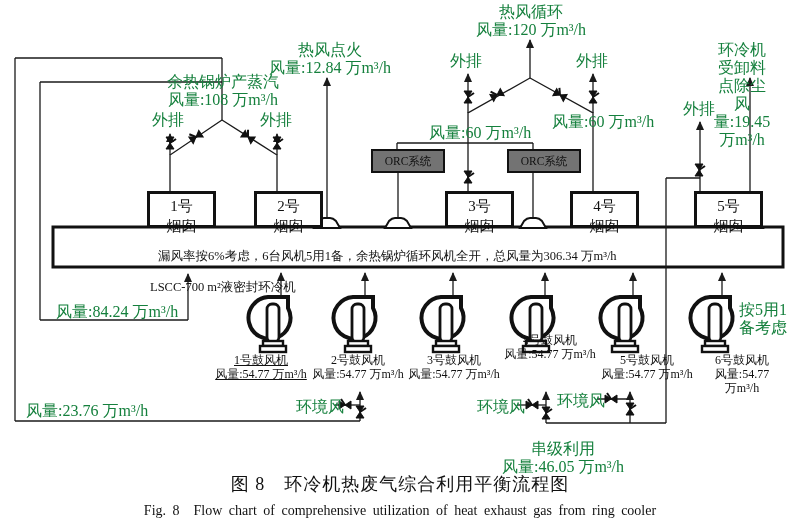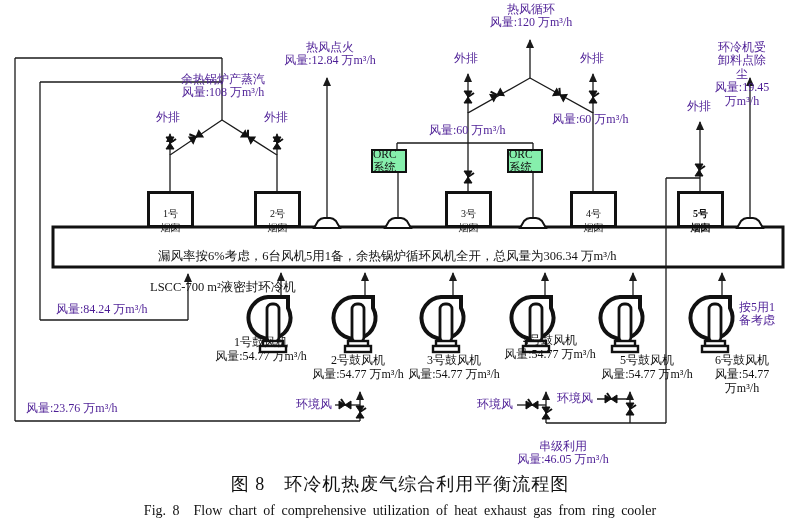--- a/index.html
+++ b/index.html
@@ -1,25 +1,25 @@
 <!DOCTYPE html>
 <html><head>
 <meta charset="utf-8">
 <style>
   html,body{margin:0;padding:0;background:#fff;}
   #stage{position:relative;width:800px;height:526px;background:#fff;overflow:hidden;
          font-family:"Liberation Serif","DejaVu Serif",serif;color:#111;}
   #stage svg{position:absolute;left:0;top:0;}
-  .lbl{position:absolute;font-size:12px;line-height:1.12;white-space:pre-line;
-       text-align:center;transform:translateX(-50%);color:#4c1d95;}
+  .lbl{position:absolute;font-size:16px;line-height:1.12;white-space:pre-line;
+       text-align:center;transform:translateX(-50%);color:#15803d;}
   .la{transform:none;text-align:left;}
-  .chimney{position:absolute;width:47px;height:37px;border:3px solid #111;background:#fff;
-           box-sizing:border-box;font-size:10px;line-height:1.35;text-align:center;
-           white-space:pre-line;padding-top:13px;}
-  .orc{position:absolute;width:36px;height:24px;border:2px solid #111;background:#86efac;
+  .chimney{position:absolute;width:69px;height:37px;border:3px solid #111;background:#fff;
+           box-sizing:border-box;font-size:15px;line-height:1.35;text-align:center;
+           white-space:pre-line;padding-top:2px;}
+  .orc{position:absolute;width:74px;height:24px;border:2px solid #111;background:#737373;
        box-sizing:border-box;display:flex;align-items:center;justify-content:center;
        font-size:11.5px;}
   .blower-lbl{position:absolute;transform:translateX(-50%);text-align:center;font-size:12px;line-height:1.15;}
   .blower-lbl span{display:block;}
   .cap{position:absolute;left:50%;transform:translateX(-50%);white-space:nowrap;}
   .cap-zh{top:472px;font-size:18px;letter-spacing:1px;}
   .cap-en{top:502px;font-size:14px;word-spacing:3px;}
   .cooler-txt{position:absolute;font-size:12.5px;white-space:nowrap;}
 </style>
 </head>
@@ -186,27 +186,27 @@
   <div class="orc" style="left:507px;top:149px;">ORC系统</div>
 
   <div class="chimney" style="left:147px;top:191px;">1号
 烟囱</div>
   <div class="chimney" style="left:254px;top:191px;">2号
 烟囱</div>
   <div class="chimney" style="left:445px;top:191px;">3号
 烟囱</div>
   <div class="chimney" style="left:570px;top:191px;">4号
 烟囱</div>
-  <div class="chimney" style="left:677px;top:191px;font-weight:bold;">5号
+  <div class="chimney" style="left:694px;top:191px;">5号
 烟囱</div>
 
   <div class="cooler-txt" style="left:150px;top:231px;margin-top:48px;">LSCC-700 m²液密封环冷机</div>
   <div class="cooler-txt" style="left:158px;top:248px;">漏风率按6%考虑，6台风机5用1备，余热锅炉循环风机全开，总风量为306.34 万m³/h</div>
 
-  <div class="blower-lbl" style="left:261px;top:336px;">
+  <div class="blower-lbl" style="left:261px;top:354px;text-decoration:underline;">
     <span>1号鼓风机</span>
     <span>风量:54.77 万m³/h</span>
   </div>
   <div class="blower-lbl" style="left:358px;top:354px;">
     <span>2号鼓风机</span>
     <span>风量:54.77 万m³/h</span>
   </div>
   <div class="blower-lbl" style="left:454px;top:354px;">
     <span>3号鼓风机</span>
     <span>风量:54.77 万m³/h</span>

